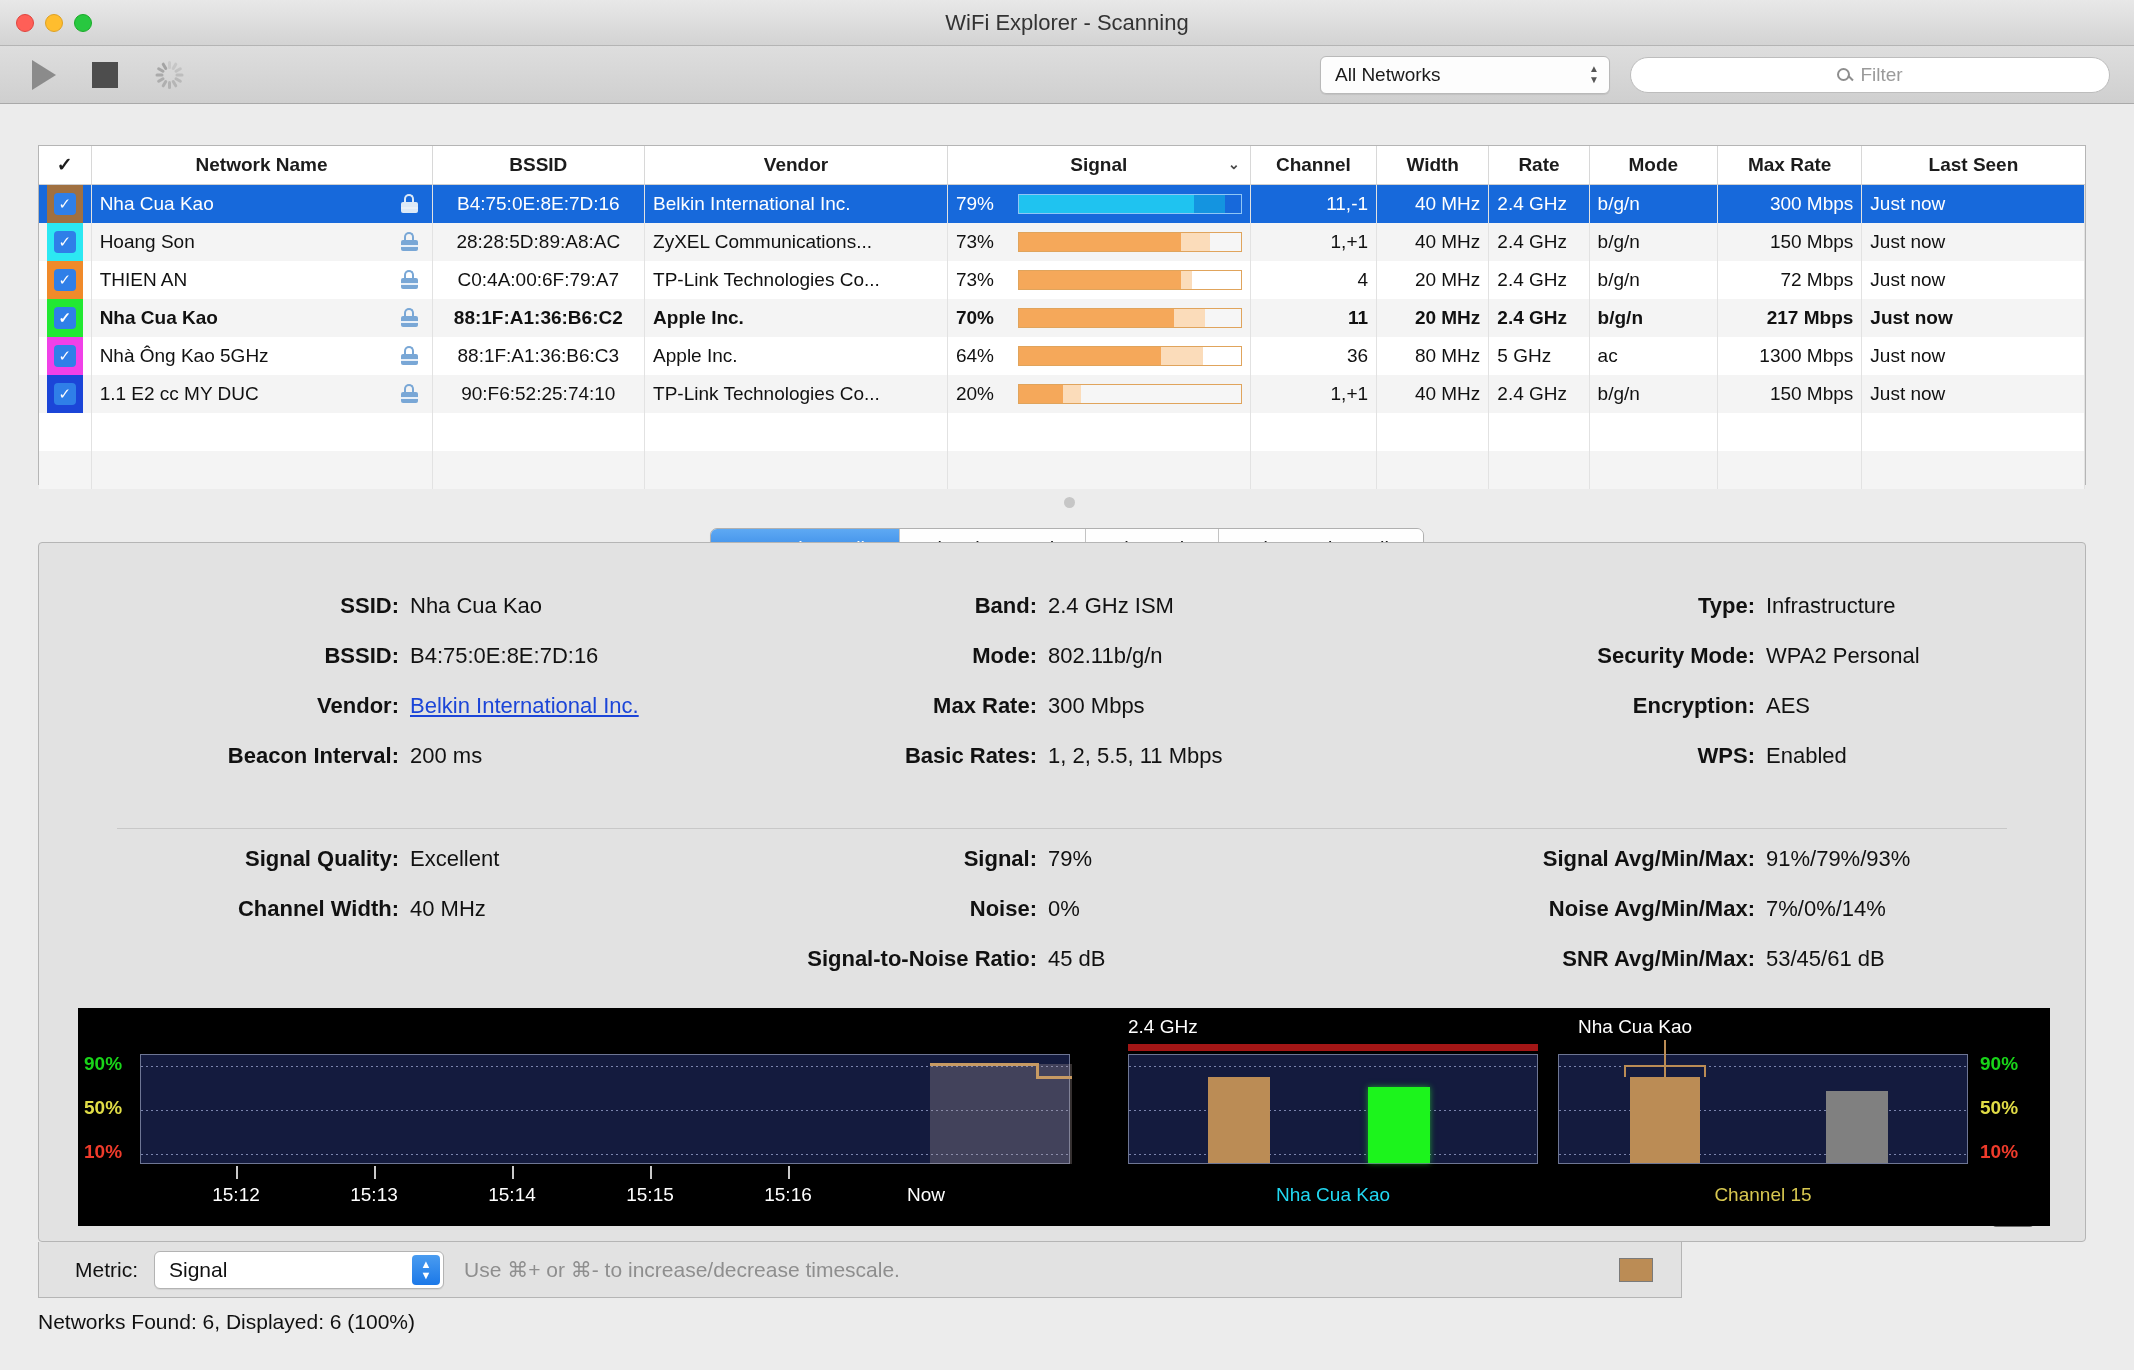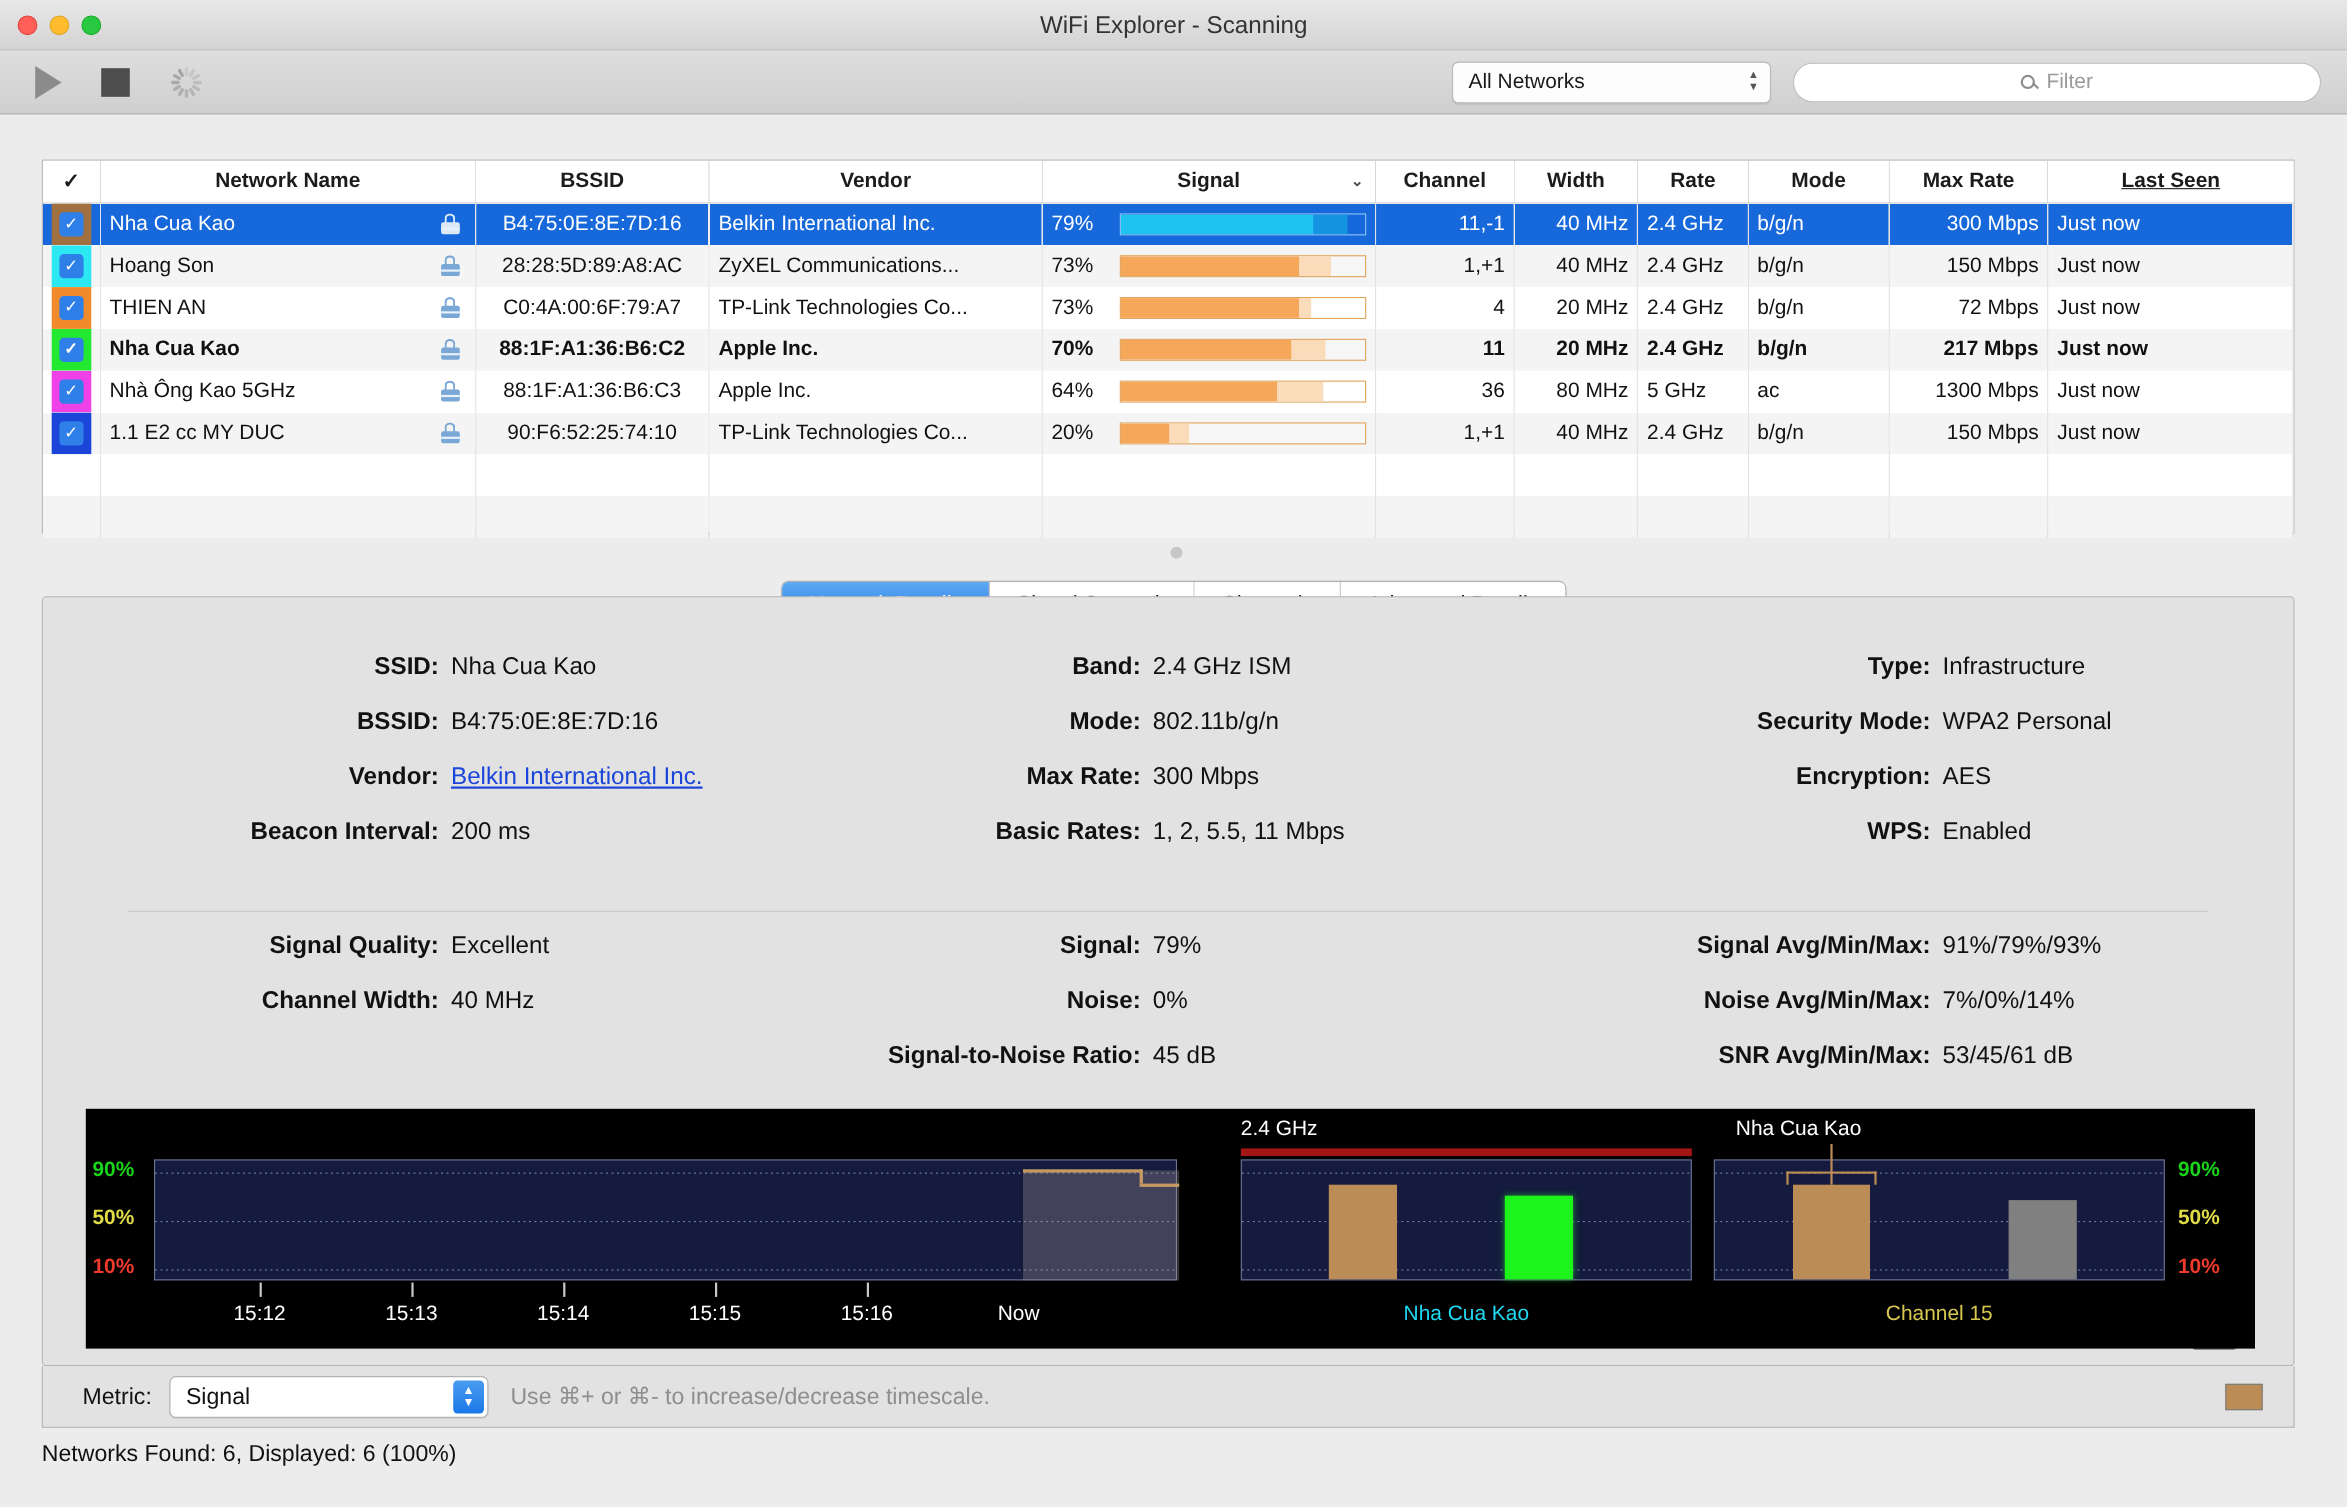--- a/index.html
+++ b/index.html
@@ -71,21 +71,21 @@
   .table-wrap {
     position: absolute; left: 38px; top: 145px; width: 2048px; height: 340px;
     background: #fff; border: 1px solid #b5b5b5;
   }
   table.nets { width: 100%; border-collapse: collapse; table-layout: fixed; }
   table.nets th {
     height: 38px; font-size: 19px; font-weight: bold; color: #1c1c1c;
     background: #ffffff; border-bottom: 1px solid #cfcfcf;
     border-right: 1px solid #d8d8d8; text-align: center; position: relative;
   }
-  table.nets th.last { border-right: none; text-decoration: underline; }
+  table.nets th.last { border-right: none; }
   table.nets td {
     height: 38px; font-size: 19px; color: #111;
     border-right: 1px solid #e2e2e2; padding: 0 8px; white-space: nowrap;
     overflow: hidden;
   }
   tr.row-even td { background: #f4f4f4; }
   tr.row-odd  td { background: #ffffff; }
   tr.selected td { background: #1769db !important; color: #fff !important; }
   tr.bold td { font-weight: bold; }
   .c-check   { width: 52px; }
@@ -243,21 +243,21 @@
   .hdr-text { position: absolute; font-size: 19px; color: #fff; }
   .trace { position: absolute; }
   .trace-fill { position: absolute; background: rgba(175,160,160,0.30); }
   .callout-line { position: absolute; width: 2px; background: #bb8c55; }
   .callout-brk {
     position: absolute; border: 2px solid #bb8c55; border-bottom: none; height: 12px;
   }
 
   
   .metricbar {
-    position: absolute; left: 38px; top: 1242px; width: 2048px; height: 56px;
+    position: absolute; left: 38px; top: 1242px; width: 1644px; height: 56px;
     background: #e2e2e2; border-left: 1px solid #b5b5b5; border-right: 1px solid #b5b5b5;
     border-bottom: 1px solid #b5b5b5; display: flex; align-items: center;
   }
   .metric-label { font-size: 21px; color: #111; margin-left: 36px; }
   .metric-select {
     margin-left: 16px; width: 290px; height: 38px; background: #fff;
     border: 1px solid #b3b3b3; border-radius: 6px; display: flex; align-items: center;
     padding-left: 14px; font-size: 21px; color: #111; position: relative;
     box-shadow: 0 1px 1px rgba(0,0,0,0.07);
   }

